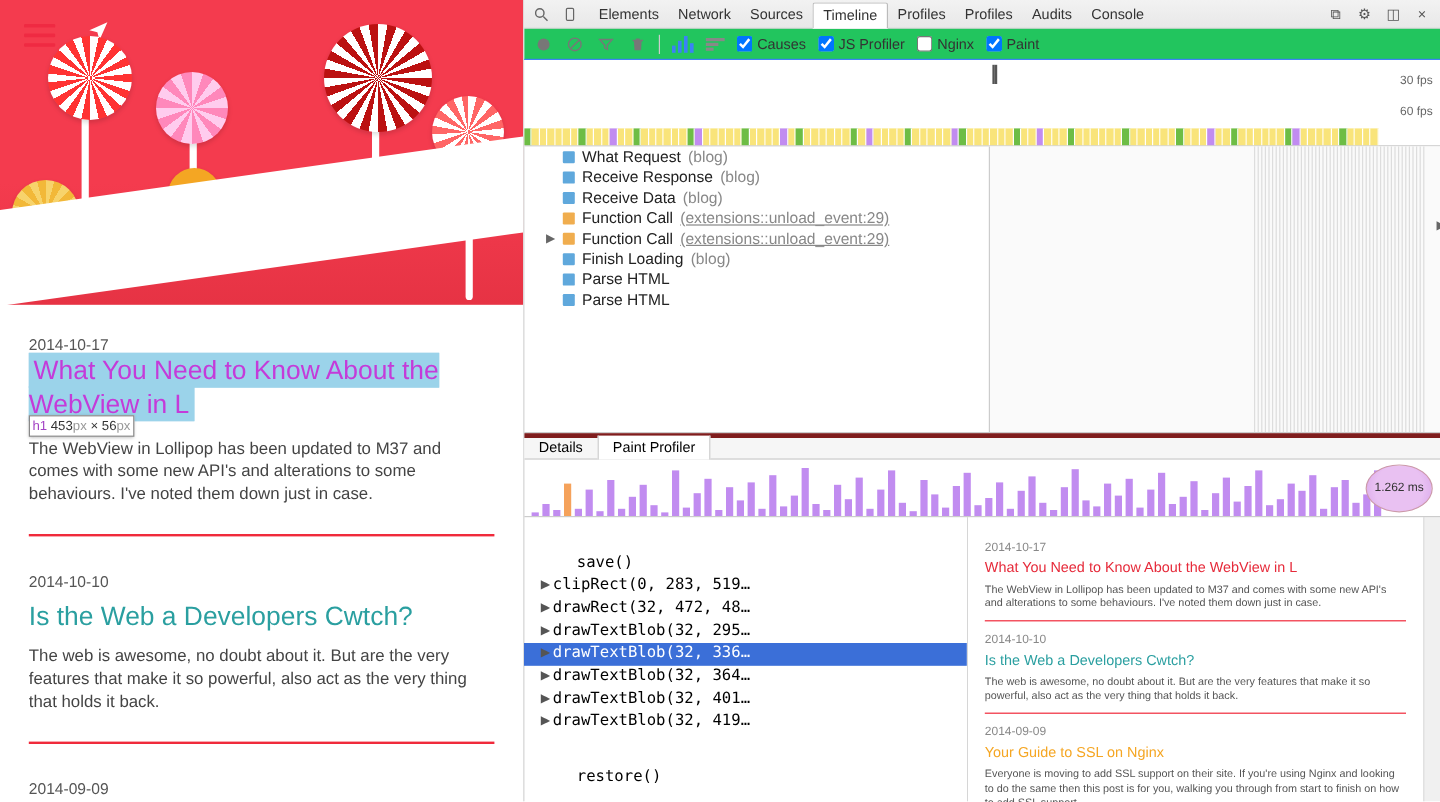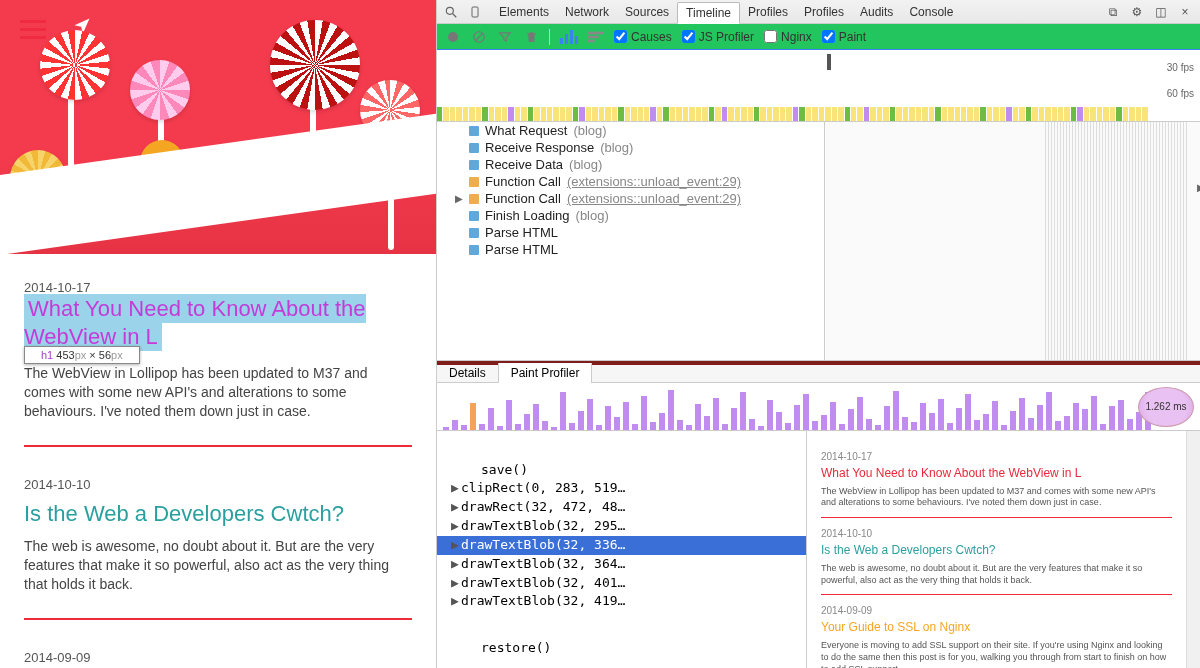--- a/index.html
+++ b/index.html
@@ -15,21 +15,21 @@
 .lolli { position: absolute; border-radius: 50%; background: repeating-conic-gradient(#fff 0 15deg,#f33 15deg 30deg); box-shadow: 0 2px 4px rgba(0,0,0,.15); }
 .stick { position: absolute; width: 6px; height: 120px; background: #fff; border-radius: 3px; }
 .diag { position: absolute; left:0; right:0; bottom:-1px; height: 80px; background:#fff; transform-origin: bottom left; transform: skewY(-8deg); }
 .content { padding: 12px 24px 0 24px; color: #444; }
 .post-date { font-size: 13px; color: #555; margin-top: 14px; }
 .post-title { font-size: 22px; font-weight: 300; margin: 8px 0 10px; line-height: 1.25; }
 .post-title.a { color: #c43bd9; background: #9bd3ea; padding: 2px 4px; display: inline; box-shadow: inset 0 0 0 1000px rgba(155,211,234,.95); }
 .post-title.b { color: #2a9fa0; }
 .post-body { font-size: 14px; line-height: 1.35; color: #444; }
 .hr { height: 2px; background: #f02a3b; margin: 24px 0 0 0; }
-.dim-tip { position: absolute; left: 24px; top: 346px; background: #fff; border: 1px solid #888; padding: 2px 16px; font-size: 11px; color: #333; box-shadow: 0 1px 3px rgba(0,0,0,.3); }
+.dim-tip { position: absolute; left: 24px; top: 346px; background: #fff; border: 1px solid #888; padding: 2px 2px; font-size: 11px; color: #333; box-shadow: 0 1px 3px rgba(0,0,0,.3); }
 .dim-tip .tag { color: #a242c4; }
 .dim-tip .px { color: #999; }
 
 
 .devtools { flex: 1; height: 668px; display: flex; flex-direction: column; background: #fff; border-left: 1px solid #ccc; }
 .dt-tabs { height: 24px; background: linear-gradient(#f2f2f2,#e8e8e8); border-bottom: 1px solid #ccc; display: flex; align-items: center; padding: 0 6px; font-size: 12px; color: #333; }
 .dt-tabs .ico { width: 16px; height: 16px; display: inline-flex; align-items: center; justify-content: center; margin-right: 8px; color: #666; }
 .dt-tabs .tab { padding: 3px 8px; cursor: default; }
 .dt-tabs .tab.active { background: #fff; border: 1px solid #bbb; border-bottom: 1px solid #fff; border-radius: 2px 2px 0 0; position: relative; top: 1px; }
 .dt-tabs .spacer { flex: 1; }

